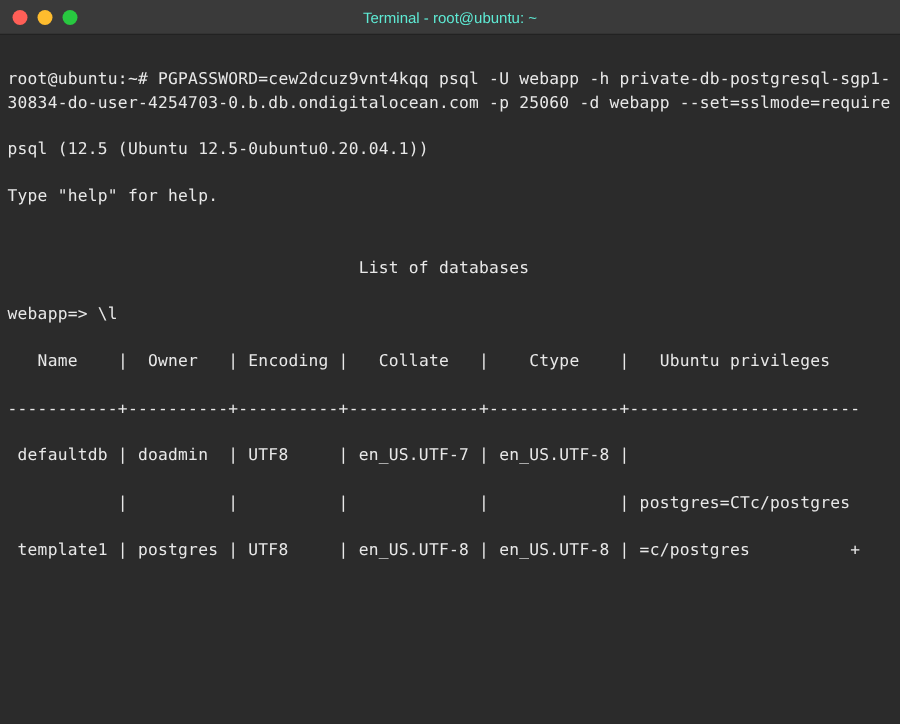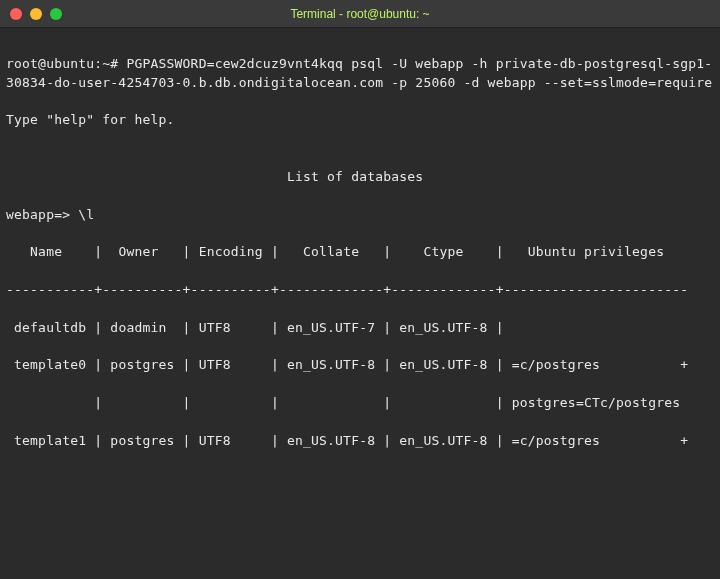--- a/index.html
+++ b/index.html
@@ -37,21 +37,21 @@
     }
     .btn-close { background: #ff5f57; }
     .btn-min { background: #febc2e; }
     .btn-max { background: #28c840; }
     .title {
       position: absolute;
       left: 0;
       right: 0;
       text-align: center;
       font-size: 12px;
-      color: #bef264;
+      color: #5eead4;
       pointer-events: none;
       font-family: sans-serif;
     }
     .terminal-body {
       padding: 8px 6px;
       line-height: 1.45;
       letter-spacing: 0.2px;
       white-space: pre-wrap;
       word-break: break-all;
     }
@@ -64,28 +64,28 @@
   <div class="window-controls">
     <div class="window-btn btn-close"></div>
     <div class="window-btn btn-min"></div>
     <div class="window-btn btn-max"></div>
   </div>
   <div class="title">Terminal - root@ubuntu: ~</div>
 </div>
 
 <div class="terminal-body">
 <span class="line">root@ubuntu:~# PGPASSWORD=cew2dcuz9vnt4kqq psql -U webapp -h private-db-postgresql-sgp1-30834-do-user-4254703-0.b.db.ondigitalocean.com -p 25060 -d webapp --set=sslmode=require</span>
+<span class="line">psql (12.5 (Ubuntu 12.5-0ubuntu0.20.04.1))</span>
 <span class="line">Type "help" for help.</span>
 <span class="line"></span>
 <span class="line">                                   List of databases</span>
 <span class="line">webapp=&gt; \l</span>
 <span class="line">   Name    |  Owner   | Encoding |   Collate   |    Ctype    |   Ubuntu privileges   </span>
 <span class="line">-----------+----------+----------+-------------+-------------+-----------------------</span>
 <span class="line"> defaultdb | doadmin  | UTF8     | en_US.UTF-7 | en_US.UTF-8 | </span>
-<span class="line"> template0 | postgres | UTF8     | en_US.UTF-8 | en_US.UTF-8 | =c/postgres          +</span>
 <span class="line">           |          |          |             |             | postgres=CTc/postgres</span>
 <span class="line"> template1 | postgres | UTF8     | en_US.UTF-8 | en_US.UTF-8 | =c/postgres          +</span>
 
 
 
 <span class="line"></span>
 
 </div>
 
 </body></html>

